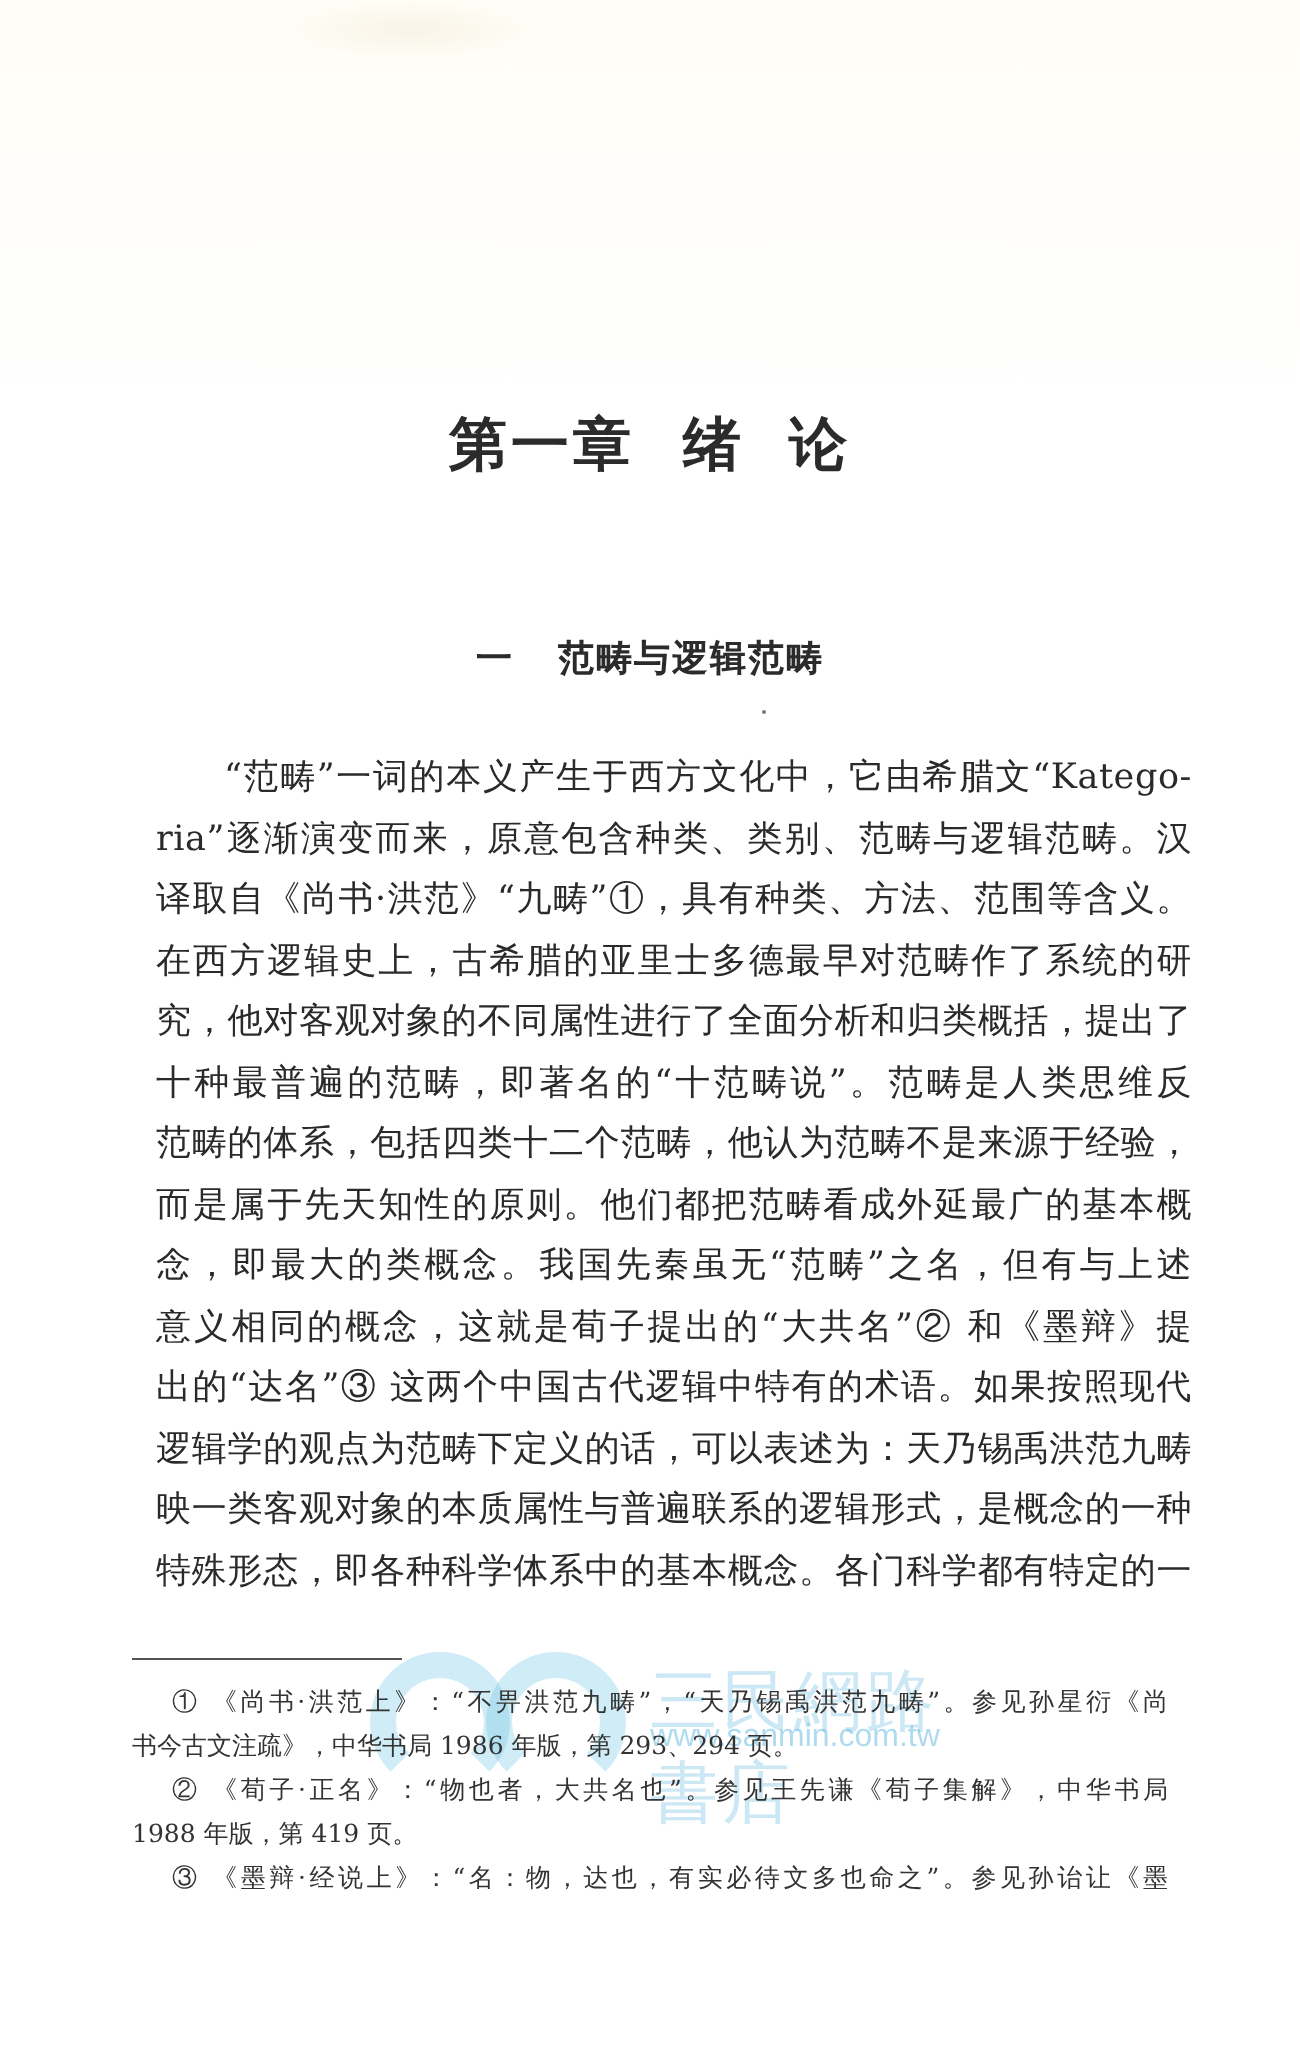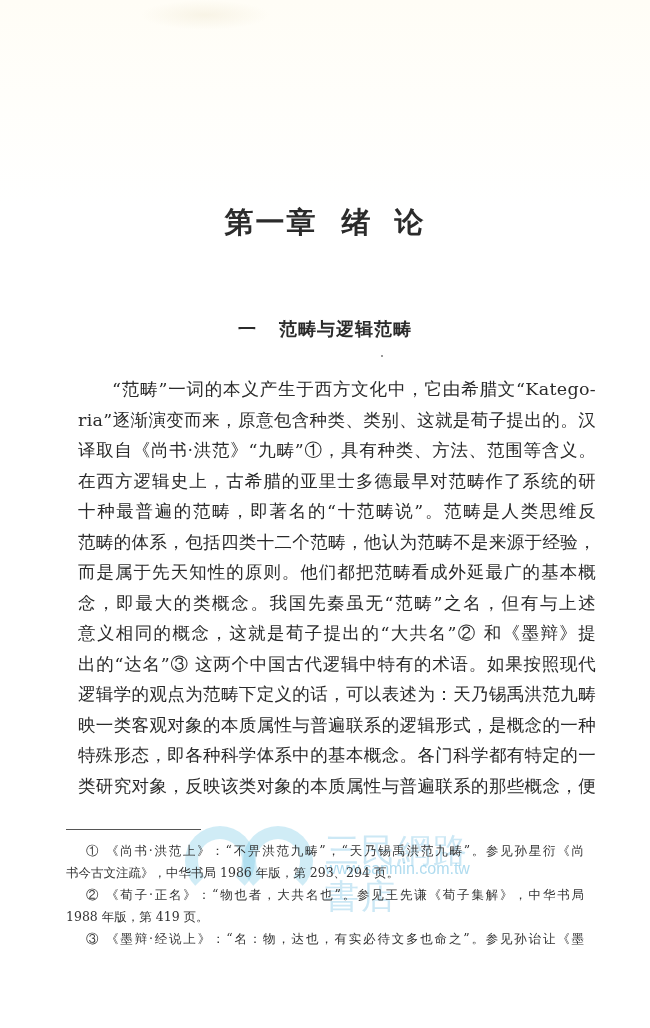--- a/index.html
+++ b/index.html
@@ -148,33 +148,33 @@
     <span>第一章</span><span class="gap"></span><span>绪</span><span class="gap2"></span><span>论</span>
   </div>
 
   <div class="section-title">
     <span class="num">一</span><span>范畴与逻辑范畴</span>
   </div>
   <div class="section-dot"></div>
 
   <div class="body-text">
     <div class="body-line indent">“范畴”一词的本义产生于西方文化中，它由希腊文“Katego-</div>
-    <div class="body-line">ria”逐渐演变而来，原意包含种类、类别、这就是荀子提出的。汉</div>
+    <div class="body-line">ria”逐渐演变而来，原意包含种类、类别、范畴与逻辑范畴。汉</div>
     <div class="body-line">译取自《尚书·洪范》“九畴”①，具有种类、方法、范围等含义。</div>
     <div class="body-line">在西方逻辑史上，古希腊的亚里士多德最早对范畴作了系统的研</div>
+    <div class="body-line">究，他对客观对象的不同属性进行了全面分析和归类概括，提出了</div>
     <div class="body-line">十种最普遍的范畴，即著名的“十范畴说”。范畴是人类思维反</div>
     <div class="body-line">范畴的体系，包括四类十二个范畴，他认为范畴不是来源于经验，</div>
     <div class="body-line">而是属于先天知性的原则。他们都把范畴看成外延最广的基本概</div>
     <div class="body-line">念，即最大的类概念。我国先秦虽无“范畴”之名，但有与上述</div>
     <div class="body-line">意义相同的概念，这就是荀子提出的“大共名”② 和《墨辩》提</div>
     <div class="body-line">出的“达名”③ 这两个中国古代逻辑中特有的术语。如果按照现代</div>
     <div class="body-line">逻辑学的观点为范畴下定义的话，可以表述为：天乃锡禹洪范九畴</div>
     <div class="body-line">映一类客观对象的本质属性与普遍联系的逻辑形式，是概念的一种</div>
     <div class="body-line">特殊形态，即各种科学体系中的基本概念。各门科学都有特定的一</div>
-    <div class="body-line">类研究对象，反映该类对象的本质属性与普遍联系的那些概念，便</div>
   </div>
 
   <div class="fn-rule"></div>
 
   <div class="watermark">
     <div class="wm-arc a1"></div>
     <div class="wm-arc a2"></div>
     <div class="wm-text">三民網路書店</div>
     <div class="wm-url">www.sanmin.com.tw</div>
   </div>

